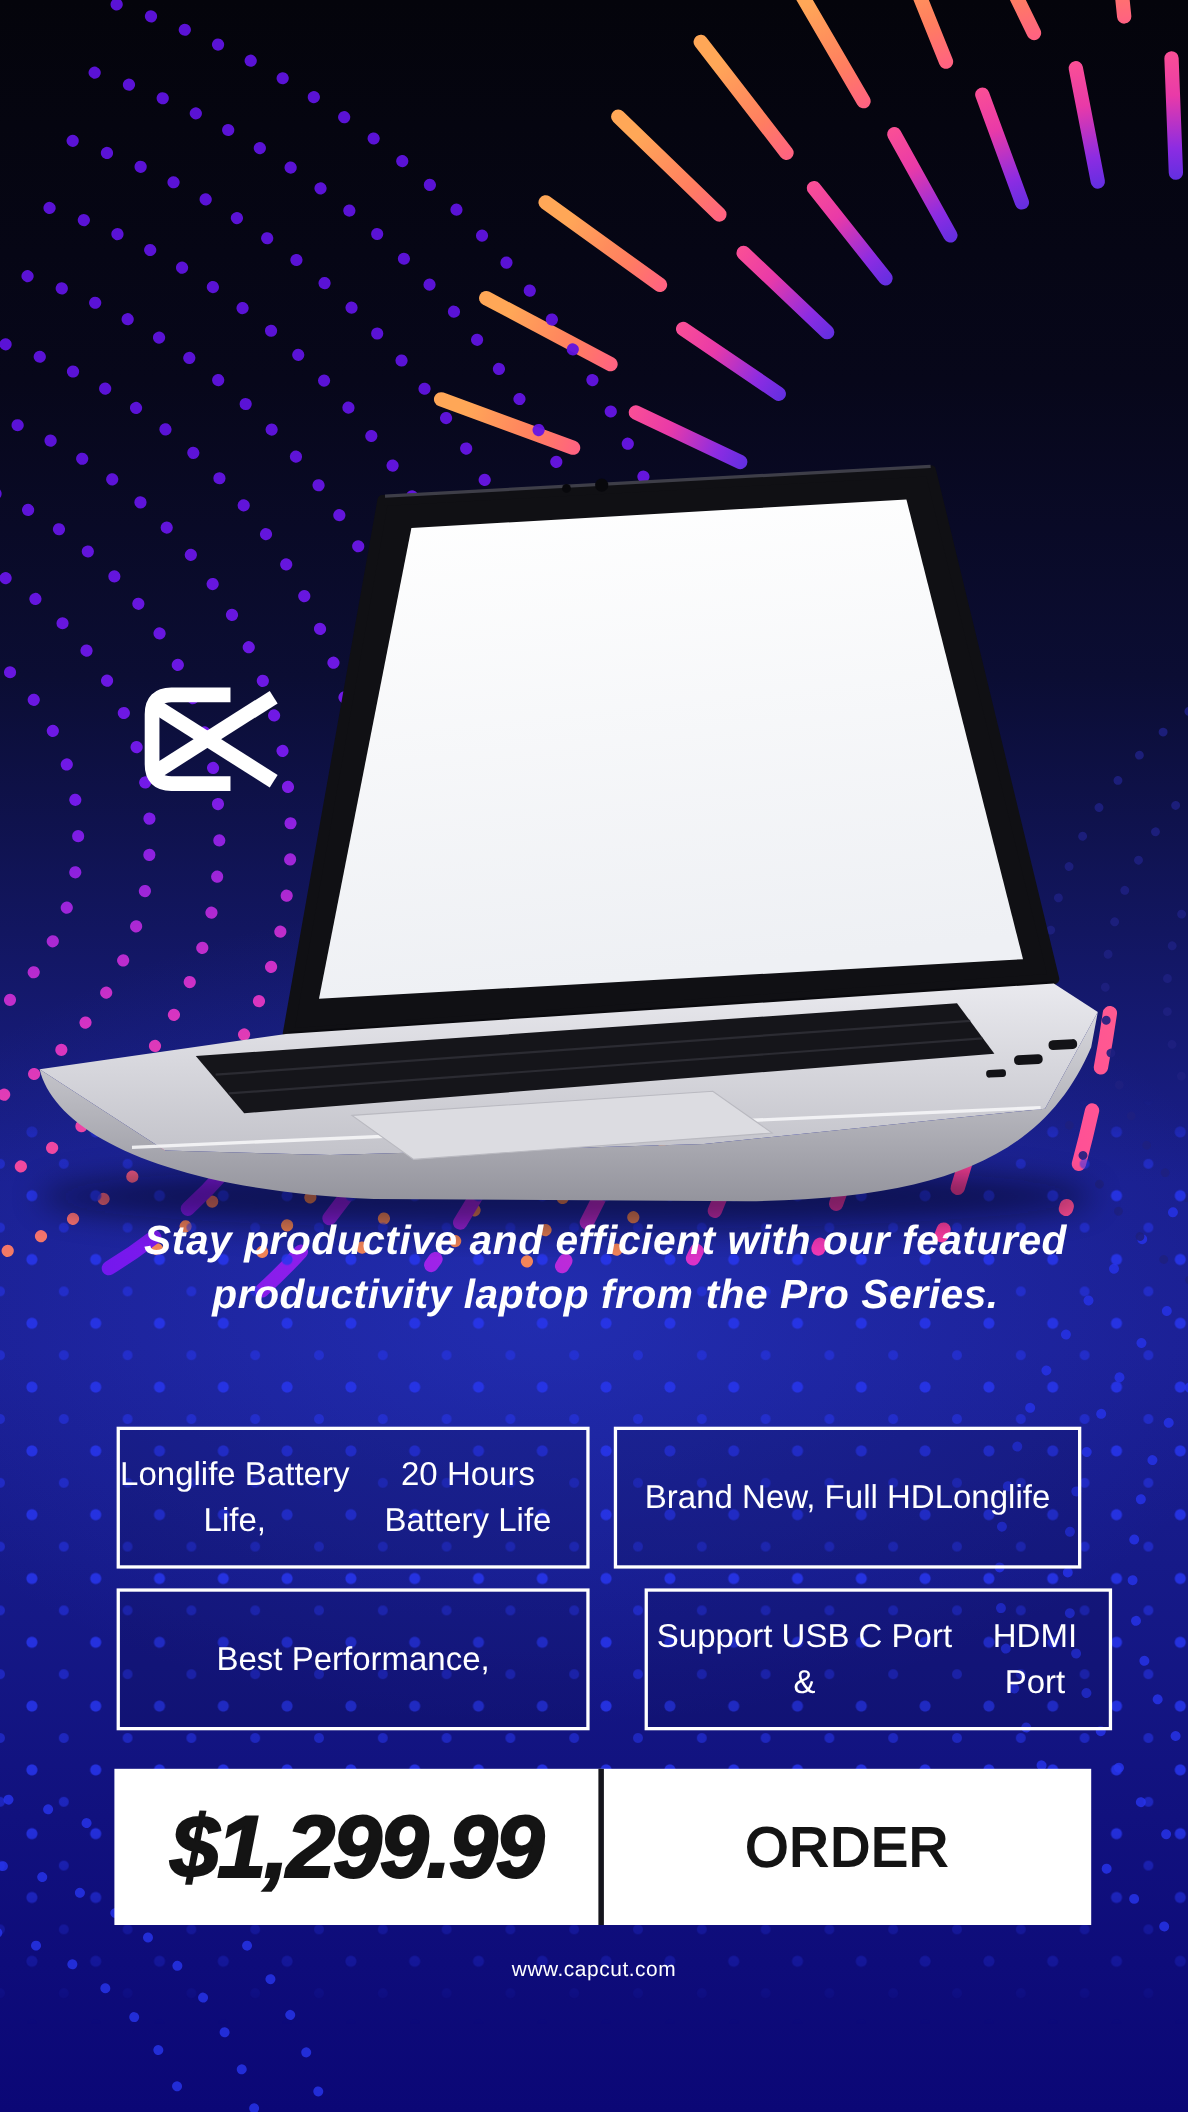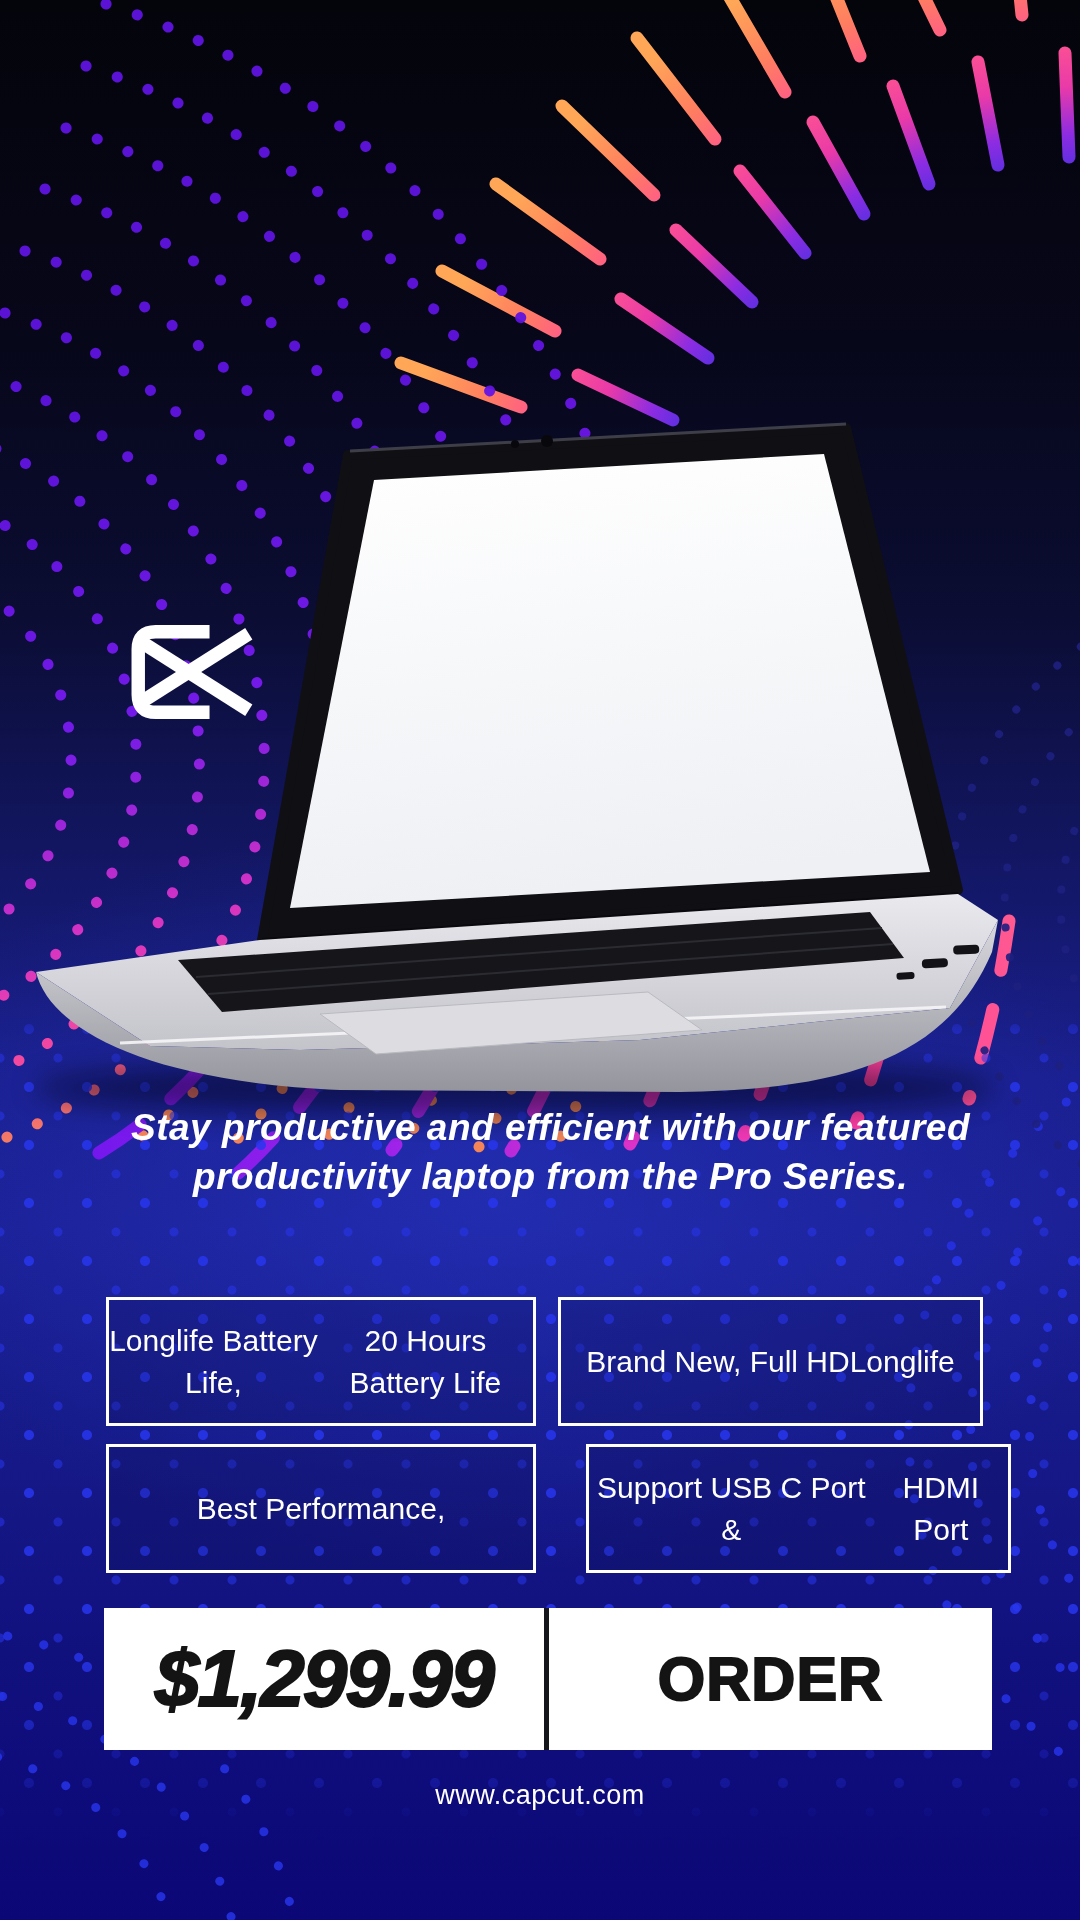--- a/index.html
+++ b/index.html
@@ -34,23 +34,23 @@
   #f1{left:106px;top:1297px;width:424px;height:123px;}
   #f2{left:558px;top:1297px;width:419px;height:123px;}
   #f3{left:106px;top:1444px;width:424px;height:123px;}
   #f4{left:586px;top:1444px;width:419px;height:123px;}
   .price-bar{position:absolute;left:104px;top:1608px;width:888px;height:142px;background:#fff;
     display:flex;color:#141414;}
   .price{width:440px;display:flex;align-items:center;justify-content:center;
     font-size:80px;font-weight:700;font-style:italic;letter-spacing:-2px;-webkit-text-stroke:2px #141414;}
   .bar-divider{width:5px;background:#15151c;}
   .order-btn{flex:1;display:flex;align-items:center;justify-content:center;border:0;margin:0;padding:12px;
-    background:transparent;color:#141414;font-family:inherit;font-size:61px;font-weight:700;
+    background:transparent;color:#141414;font-family:inherit;font-size:50px;font-weight:400;
     letter-spacing:1px;-webkit-text-stroke:2px #141414;cursor:pointer;}
-  .website{position:absolute;left:0;right:0;top:1780px;text-align:center;font-size:27px;
+  .website{position:absolute;left:0;right:0;top:1780px;text-align:center;font-size:19px;
     letter-spacing:.5px;font-weight:400;}
 </style>
 </head>
 <body>
 
 <div class="poster">
 
   <div class="glow"></div>
 
   <svg class="bg-art" viewBox="0 0 1080 1920" aria-hidden="true">

